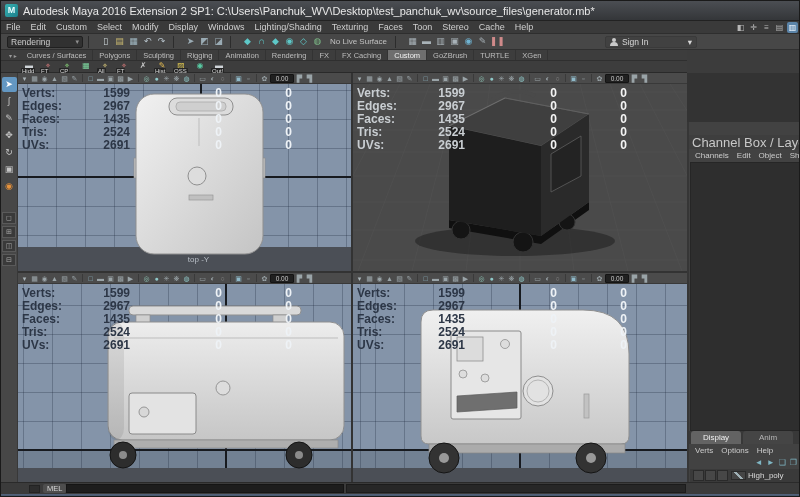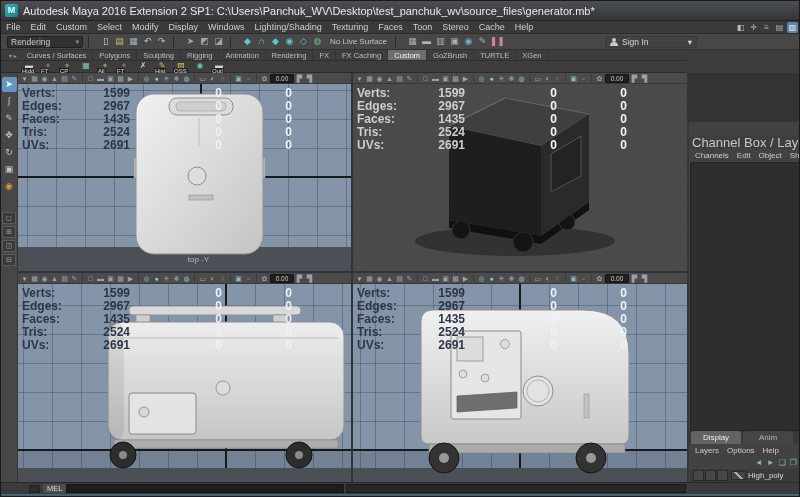--- a/index.html
+++ b/index.html
@@ -690,21 +690,21 @@
           <span class="cb-menu">Edit</span>
           <span class="cb-menu">Object</span>
           <span class="cb-menu">Show</span>
         </div>
       <div class="cb-area"></div>
       <div class="le-tabs">
           <span class="le-tab active">Display</span>
           <span class="le-tab">Anim</span>
         </div>
       <div class="le-menus">
-          <span class="cb-menu">Layers</span>
+          <span class="cb-menu">Verts</span>
           <span class="cb-menu">Options</span>
           <span class="cb-menu">Help</span>
         </div>
       <div class="le-icons">
           <span class="le-icon" style="color: rgb(127, 182, 196);">◄</span>
           <span class="le-icon" style="color: rgb(127, 182, 196);">►</span>
           <span class="le-icon" style="color: rgb(127, 182, 196);">❏</span>
           <span class="le-icon" style="color: rgb(127, 182, 196);">❐</span>
         </div>
       <div class="layerlist">

